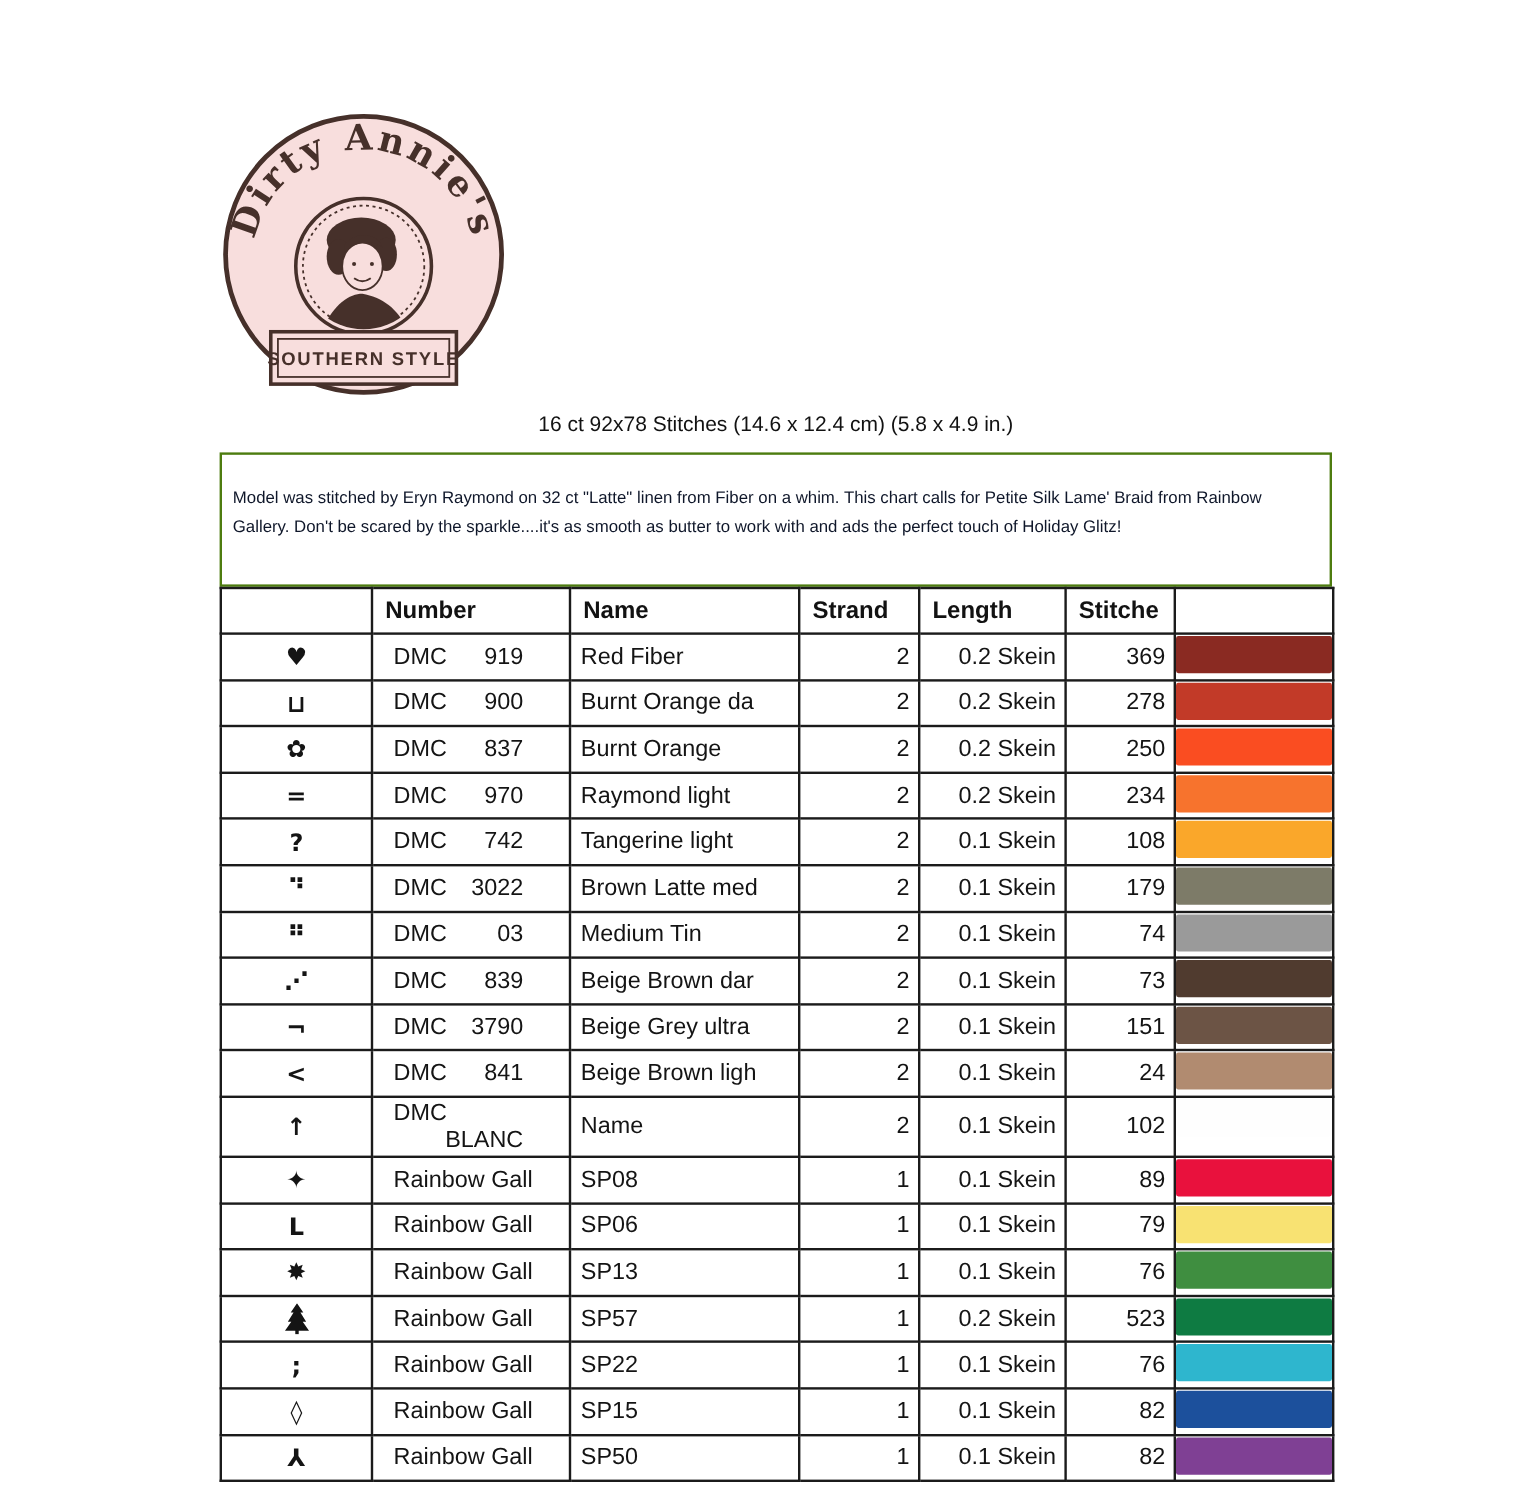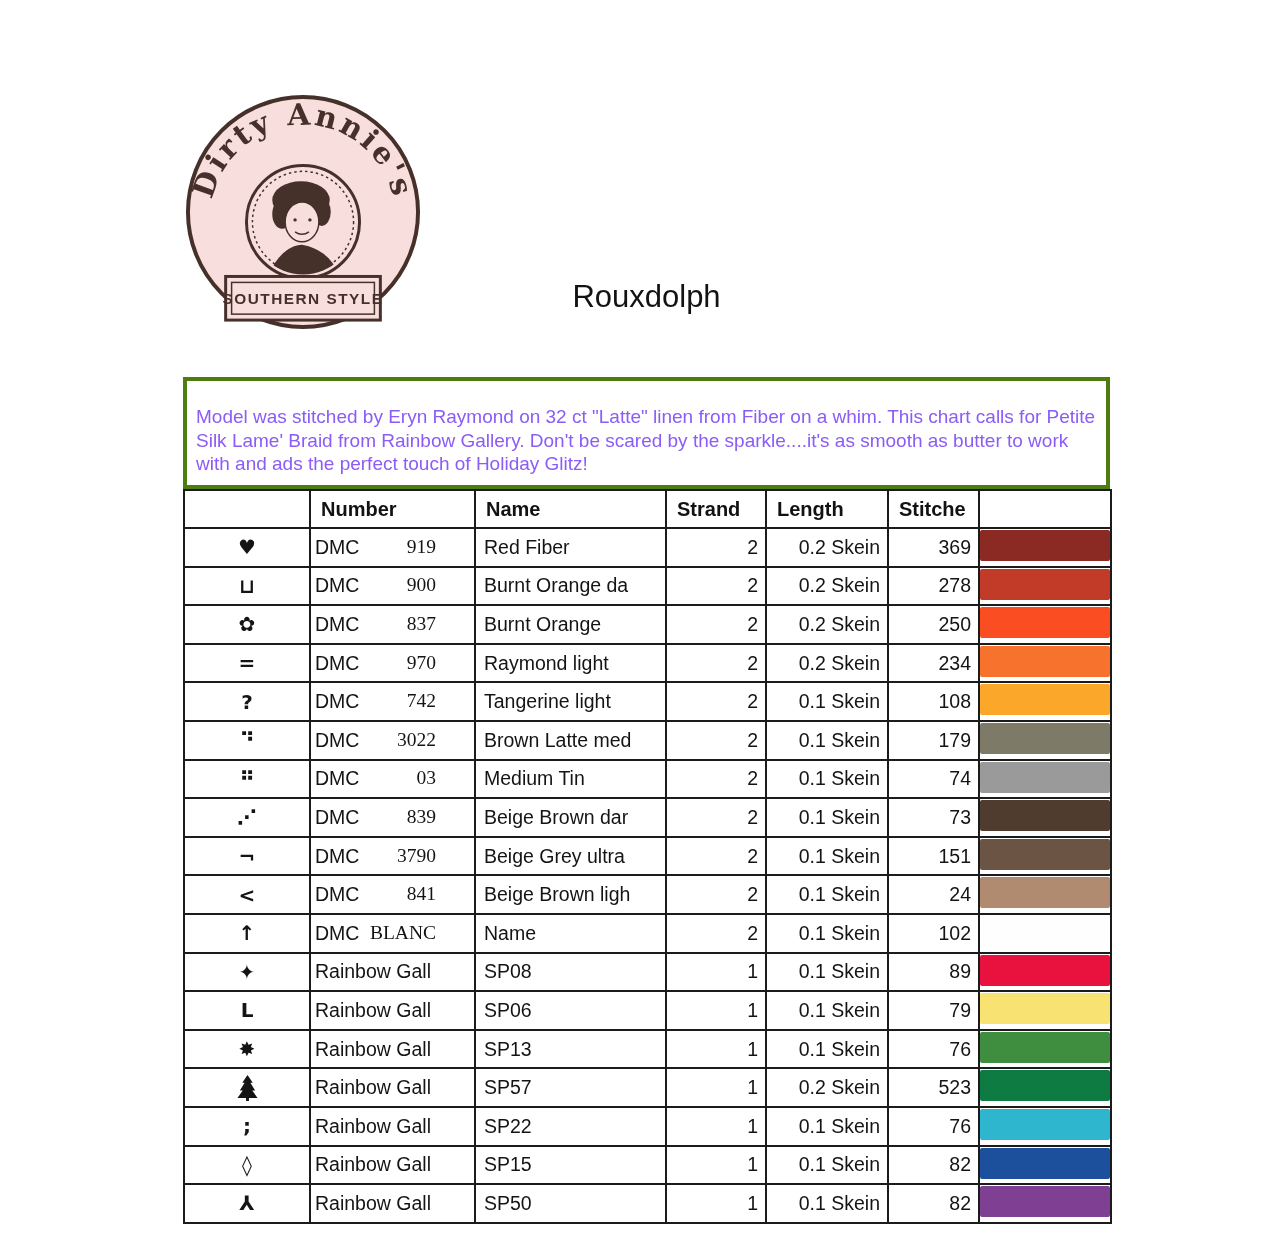--- a/index.html
+++ b/index.html
@@ -7,32 +7,32 @@
           font-family:"Liberation Sans",sans-serif;color:#141414;overflow:hidden;}
 
   .logo{position:absolute;left:184px;top:92px;width:238px;height:240px;}
 
   .page-title{position:absolute;left:183px;top:279px;width:927px;text-align:center;
               font-size:31px;color:#121212;}
   .page-subtitle{position:absolute;left:183px;top:343px;width:927px;text-align:center;
               font-size:17.5px;color:#121212;}
 
   .desc-box{position:absolute;left:183px;top:377px;width:927px;height:112px;
-            border:4px solid #4d7c0f;box-sizing:border-box;
-            padding:24px 9px 0 9px;font-size:19px;line-height:23.5px;color:#8b5cf6;}
+            border:2px solid #4d7c0f;box-sizing:border-box;
+            padding:24px 9px 0 9px;font-size:14px;line-height:23.5px;color:#0f172a;}
 
   table.chart{position:absolute;left:183px;top:489px;width:927px;
               border-collapse:collapse;table-layout:fixed;}
   table.chart th, table.chart td{border:2px solid #1b1b1b;overflow:hidden;white-space:nowrap;}
   table.chart thead tr{height:38px;}
   table.chart tbody tr{height:38.6px;}
   th{font-size:20px;font-weight:bold;text-align:left;padding:0 0 0 10px;color:#121212;}
   .c-sym{text-align:center;font-family:"DejaVu Sans",sans-serif;font-weight:bold;font-size:20px;padding:0;}
-  .c-num{font-size:19.5px;padding-left:4px;}
-  .c-num .code{float:right;margin-right:37px;font-family:Liberation Serif, serif;}
+  .c-num{font-size:19.5px;padding-left:17px;}
+  .c-num .code{float:right;margin-right:37px;}
   .c-name{padding-left:8px;font-size:19.5px;}
   .c-strand,.c-length,.c-stitch{text-align:right;padding-right:7px;font-size:19.5px;}
   .c-color{padding:0;vertical-align:top;}
   .swatch{height:31px;margin-top:1px;border-radius:2px;}
 </style>
 </head>
 <body>
 
 <div class="canvas">
 
@@ -64,21 +64,21 @@
       </g>
     </g>
 
     <g>
       <rect x="42" y="185" width="156" height="44" fill="#f8dedd" stroke="#46302a" stroke-width="3"></rect>
       <rect x="48" y="191" width="144" height="32" fill="none" stroke="#46302a" stroke-width="1.5"></rect>
       <text x="120" y="213" text-anchor="middle" font-family="Liberation Sans, sans-serif" font-size="15.5" font-weight="bold" letter-spacing="1.5" fill="#46302a">SOUTHERN STYLE</text>
     </g>
   </svg>
 
-  <div class="page-title">Rouxdolph</div>
+  <div class="page-subtitle">16 ct 92x78 Stitches (14.6 x 12.4 cm) (5.8 x 4.9 in.)</div>
 
   <div class="desc-box">
     <span>Model was stitched by Eryn Raymond on 32 ct "Latte" linen from Fiber on a whim. This chart calls for Petite Silk Lame' Braid from Rainbow Gallery. Don't be scared by the sparkle....it's as smooth as butter to work with and ads the perfect touch of Holiday Glitz!</span>
   </div>
 
   <table class="chart">
     <colgroup>
       <col style="width:126px">
         <col style="width:165px">
         <col style="width:191px">

